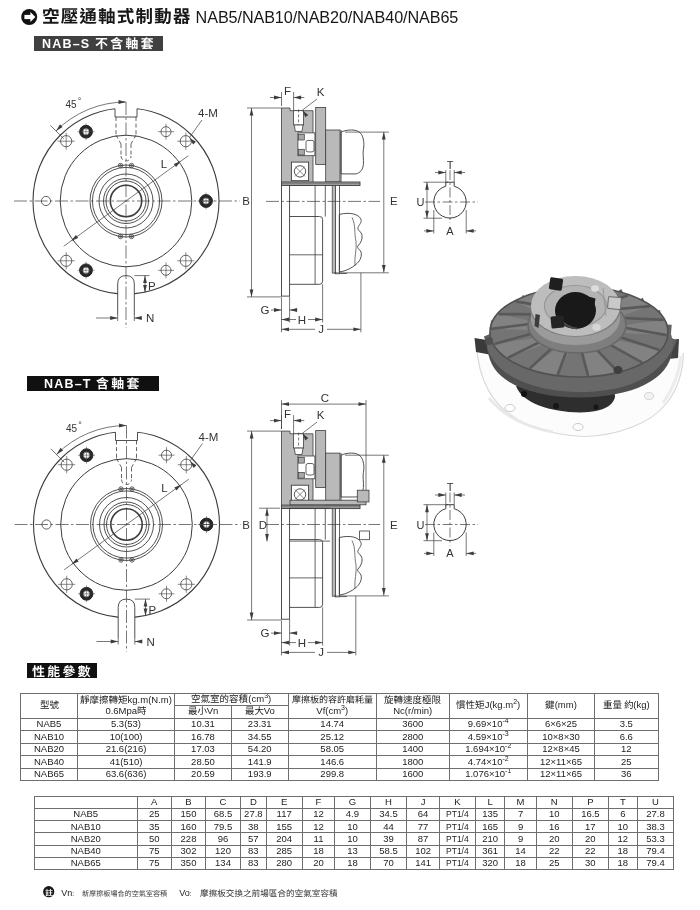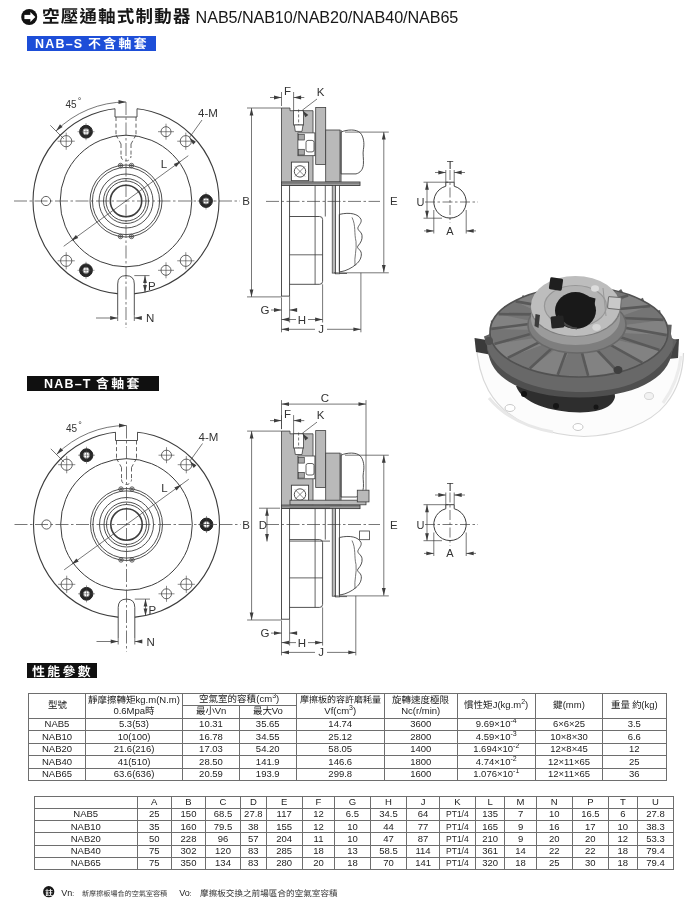--- a/index.html
+++ b/index.html
@@ -9,21 +9,21 @@
         <path transform="translate(18.7,14.5) scale(0.01750,-0.01750)" d="M320 588H461V563H320ZM320 656H461V631H320ZM238 701V517H547V701ZM219 492V382C219 339 217 290 185 249C191 325 193 398 193 460V728H945V814H88V460C88 315 84 117 22 -18C49 -28 97 -55 117 -72C156 15 176 131 185 244C208 235 249 211 266 199C287 225 298 259 303 295L319 256L473 305V276C473 266 469 264 458 263C450 263 415 263 384 264C393 247 404 223 409 204C463 204 503 204 530 213C550 221 559 231 562 252C580 237 598 218 610 203C689 252 732 312 756 375C787 301 831 240 893 204C907 231 937 267 959 287C883 323 833 398 805 486H932V579H782V709H695V579H579V486H691C681 416 651 343 564 283V492ZM795 672C822 644 854 604 867 579L935 622C921 647 888 685 859 711ZM513 202V161H242V75H513V22H175V-62H952V22H629V75H892V161H629V202ZM318 386C351 377 393 364 422 353L307 321C309 341 309 361 309 379V432H473V367L442 358L462 396C435 407 383 421 345 429Z" fill="#181818"></path>
         <path transform="translate(37.4,14.5) scale(0.01750,-0.01750)" d="M68 795C114 745 172 675 199 633L290 699C261 740 204 802 157 850ZM370 816V728H729C704 709 675 689 647 673C606 690 564 706 528 719L451 655C492 639 540 619 585 598H358V81H464V231H587V84H689V231H818V182C818 171 815 168 803 168C793 168 759 167 726 169C738 144 751 106 754 80C814 80 856 80 886 95C917 110 926 134 926 181V598H806C789 608 768 618 746 629C812 669 876 718 925 765L854 822L831 816ZM818 512V458H689V512ZM464 374H587V318H464ZM464 458V512H587V458ZM818 374V318H689V374ZM61 265C70 274 99 280 123 280H207C174 143 109 45 17 -10C40 -26 79 -68 94 -90C143 -58 186 -13 222 45C299 -54 414 -73 595 -73C712 -73 840 -71 944 -64C950 -32 966 23 983 47C869 36 704 30 598 30C440 31 329 43 269 137C294 199 314 272 326 355L269 376L250 373H177C230 441 294 533 332 588L259 621L246 616H43V521H172C135 468 93 412 75 394C56 374 39 366 23 362C33 341 55 290 61 265Z" fill="#181818"></path>
         <path transform="translate(56.1,14.5) scale(0.01750,-0.01750)" d="M591 255H659V76H591ZM591 361V524H659V361ZM835 255V76H762V255ZM835 361H762V524H835ZM655 850V631H488V-90H591V-31H835V-83H942V631H765V850ZM62 597V233H197V174H30V69H197V-89H304V69H470V174H304V233H444V597H304V650H458V753H304V849H197V753H40V650H197V597ZM148 376H209V317H148ZM290 376H354V317H290ZM148 513H209V455H148ZM290 513H354V455H290Z" fill="#181818"></path>
         <path transform="translate(74.8,14.5) scale(0.01750,-0.01750)" d="M543 846C543 790 544 734 546 679H51V562H552C576 207 651 -90 823 -90C918 -90 959 -44 977 147C944 160 899 189 872 217C867 90 855 36 834 36C761 36 699 269 678 562H951V679H856L926 739C897 772 839 819 793 850L714 784C754 754 803 712 831 679H673C671 734 671 790 672 846ZM51 59 84 -62C214 -35 392 2 556 38L548 145L360 111V332H522V448H89V332H240V90C168 78 103 67 51 59Z" fill="#181818"></path>
         <path transform="translate(93.5,14.5) scale(0.01750,-0.01750)" d="M643 767V201H755V767ZM823 832V52C823 36 817 32 801 31C784 31 732 31 680 33C695 -2 712 -55 716 -88C794 -88 852 -84 889 -65C926 -45 938 -12 938 52V832ZM113 831C96 736 63 634 21 570C45 562 84 546 111 533H37V424H265V352H76V-9H183V245H265V-89H379V245H467V98C467 89 464 86 455 86C446 86 420 86 392 87C405 59 419 16 422 -14C472 -15 510 -14 539 3C568 21 575 50 575 96V352H379V424H598V533H379V608H559V716H379V843H265V716H201C210 746 218 777 224 808ZM265 533H129C141 555 153 580 164 608H265Z" fill="#181818"></path>
         <path transform="translate(112.2,14.5) scale(0.01750,-0.01750)" d="M631 833 630 623H536V678H343V728C408 735 471 744 524 755L472 844C361 820 188 803 38 796C49 772 61 735 65 710C119 711 176 714 234 718V678H36V592H234V553H62V242H234V203H58V118H234V59L30 44L44 -57C154 -47 298 -33 443 -17C469 -39 499 -73 514 -97C682 36 728 244 741 513H831C825 190 815 67 795 39C785 26 776 22 760 22C741 22 703 22 660 26C679 -6 692 -55 694 -88C742 -89 788 -89 819 -84C852 -77 876 -67 898 -33C930 12 938 159 948 570C948 584 948 623 948 623H744L746 833ZM343 118H525V203H343V242H520V553H343V592H535V513H627C620 334 596 191 518 82L343 67ZM157 362H234V317H157ZM343 362H421V317H343ZM157 478H234V433H157ZM343 478H421V433H343Z" fill="#181818"></path>
         <path transform="translate(130.9,14.5) scale(0.01750,-0.01750)" d="M219 714H344V610H219ZM650 714H781V610H650ZM609 484C638 473 671 457 699 440H476C494 466 509 493 522 521L454 533V809H115V516H394C380 490 364 465 344 440H45V340H241C182 295 110 254 22 222C43 203 72 160 84 132L138 156V-88H242V-58H358V-82H468V235H275C322 267 362 303 398 340H586C651 309 715 273 770 235H535V-88H639V-58H757V-82H867V160L894 134L975 204C929 247 861 296 783 340H956V440H783L809 466C789 482 757 500 724 516H890V809H547V516H642ZM242 37V140H358V37ZM639 37V140H757V37Z" fill="#181818"></path>
       </g>
       <text x="174.6" y="15.2" font-family="Liberation Sans, sans-serif" font-size="16.2" fill="#181818" letter-spacing="-0.1">NAB5/NAB10/NAB20/NAB40/NAB65</text>
     </svg></div>
-<div style="position:absolute;left:27px;top:36px;width:129px;height:14.5px;background:#1d4ed8;color:#fff;line-height:14.5px;white-space:nowrap;padding-left:8px;box-sizing:border-box"><span style="font-weight:bold;letter-spacing:1.2px;font-size:12.5px">NAB–S </span><svg width="58.6" height="14.0" style="vertical-align:-2.6px" fill="#fff">
+<div style="position:absolute;left:34px;top:36px;width:129px;height:14.5px;background:#404040;color:#fff;line-height:14.5px;white-space:nowrap;padding-left:8px;box-sizing:border-box"><span style="font-weight:bold;letter-spacing:1.2px;font-size:12.5px">NAB–S </span><svg width="58.6" height="14.0" style="vertical-align:-2.6px" fill="#fff">
       <path transform="translate(0.0,11.2) scale(0.01300,-0.01300)" d="M65 783V660H466C373 506 216 351 33 264C59 237 97 188 116 156C237 219 344 305 435 403V-88H566V433C674 350 810 236 873 160L975 253C902 332 748 448 641 525L566 462V567C587 597 606 629 624 660H937V783Z"></path>
       <path transform="translate(15.2,11.2) scale(0.01300,-0.01300)" d="M489 857C385 740 190 643 20 589C52 559 85 514 103 482C172 509 243 541 311 579V533H661V593C738 547 821 508 900 483C918 514 955 562 982 587C836 623 673 696 576 775L597 797ZM600 632H398C435 656 469 681 502 708C532 681 565 656 600 632ZM188 274V-91H306V-57H706V-91H830V274H706C744 334 783 400 815 464L722 497L701 491H162V387H632C610 350 586 310 563 274ZM306 46V170H706V46Z"></path>
       <path transform="translate(30.4,11.2) scale(0.01300,-0.01300)" d="M591 255H659V76H591ZM591 361V524H659V361ZM835 255V76H762V255ZM835 361H762V524H835ZM655 850V631H488V-90H591V-31H835V-83H942V631H765V850ZM62 597V233H197V174H30V69H197V-89H304V69H470V174H304V233H444V597H304V650H458V753H304V849H197V753H40V650H197V597ZM148 376H209V317H148ZM290 376H354V317H290ZM148 513H209V455H148ZM290 513H354V455H290Z"></path>
       <path transform="translate(45.6,11.2) scale(0.01300,-0.01300)" d="M584 665C605 639 628 614 653 590H366C390 614 412 639 432 665ZM161 -73H162C204 -58 264 -58 741 -37C758 -57 772 -75 783 -90L891 -33C858 9 796 71 742 121H942V220H364V262H749V340H364V381H749V459H364V500H747V508C798 468 851 434 902 409C920 438 955 480 980 502C890 538 792 598 718 665H944V765H501C513 785 525 806 535 827L411 850C399 822 383 793 365 765H58V665H284C218 599 132 538 23 490C48 470 82 428 98 401C150 427 198 455 241 485V220H58V121H267C235 95 207 76 193 68C168 51 147 40 126 36C138 7 154 -44 161 -69ZM614 96 662 48 324 39C362 64 398 92 432 121H664Z"></path>
     </svg></div>
 <div style="position:absolute;left:27px;top:376px;width:132px;height:14.5px;background:#101010;color:#fff;line-height:14.5px;white-space:nowrap;padding-left:17px;box-sizing:border-box"><span style="font-weight:bold;letter-spacing:1.2px;font-size:12.5px">NAB–T </span><svg width="43.4" height="14.0" style="vertical-align:-2.6px" fill="#fff">
       <path transform="translate(0.0,11.2) scale(0.01300,-0.01300)" d="M489 857C385 740 190 643 20 589C52 559 85 514 103 482C172 509 243 541 311 579V533H661V593C738 547 821 508 900 483C918 514 955 562 982 587C836 623 673 696 576 775L597 797ZM600 632H398C435 656 469 681 502 708C532 681 565 656 600 632ZM188 274V-91H306V-57H706V-91H830V274H706C744 334 783 400 815 464L722 497L701 491H162V387H632C610 350 586 310 563 274ZM306 46V170H706V46Z"></path>
       <path transform="translate(15.2,11.2) scale(0.01300,-0.01300)" d="M591 255H659V76H591ZM591 361V524H659V361ZM835 255V76H762V255ZM835 361H762V524H835ZM655 850V631H488V-90H591V-31H835V-83H942V631H765V850ZM62 597V233H197V174H30V69H197V-89H304V69H470V174H304V233H444V597H304V650H458V753H304V849H197V753H40V650H197V597ZM148 376H209V317H148ZM290 376H354V317H290ZM148 513H209V455H148ZM290 513H354V455H290Z"></path>
       <path transform="translate(30.4,11.2) scale(0.01300,-0.01300)" d="M584 665C605 639 628 614 653 590H366C390 614 412 639 432 665ZM161 -73H162C204 -58 264 -58 741 -37C758 -57 772 -75 783 -90L891 -33C858 9 796 71 742 121H942V220H364V262H749V340H364V381H749V459H364V500H747V508C798 468 851 434 902 409C920 438 955 480 980 502C890 538 792 598 718 665H944V765H501C513 785 525 806 535 827L411 850C399 822 383 793 365 765H58V665H284C218 599 132 538 23 490C48 470 82 428 98 401C150 427 198 455 241 485V220H58V121H267C235 95 207 76 193 68C168 51 147 40 126 36C138 7 154 -44 161 -69ZM614 96 662 48 324 39C362 64 398 92 432 121H664Z"></path>
     </svg></div>
@@ -492,21 +492,21 @@
     <path d="M603,288 L606,316" stroke="#999" stroke-width="1" fill="none"></path>
     <path d="M583,295 L595.5,298.5 L594,308 L582,304.5 Z" fill="#191919"></path>
     <ellipse cx="575.5" cy="310.5" rx="20.5" ry="18.5" fill="#191919"></ellipse>
     <path d="M558,316 C562,324 570,328 577,328.5" fill="none" stroke="#4a4a4a" stroke-width="2"></path>
     <rect x="549.5" y="278" width="13" height="12" rx="1.5" fill="#1f1f1f" transform="rotate(8 556 284)"></rect>
     <rect x="551" y="316" width="13" height="12" rx="1.5" fill="#242424" transform="rotate(-6 557.5 322)"></rect>
     <rect x="608" y="297" width="13" height="12" rx="1.5" fill="#c9c9c9" stroke="#6a6a6a" transform="rotate(5 614 303)"></rect>
     <ellipse cx="595" cy="288.5" rx="4" ry="3.2" fill="#dcdcdc"></ellipse>
     <ellipse cx="596.5" cy="327.3" rx="4.2" ry="3.4" fill="#d6d6d6"></ellipse>
   </svg>
-<table style="position:absolute;left:28px;top:693px;width:637.5px">
+<table style="position:absolute;left:20px;top:693px;width:637.5px">
     <colgroup>
       <col style="width:57.0px">
       <col style="width:97.0px">
       <col style="width:57.0px">
       <col style="width:56.5px">
       <col style="width:88.5px">
       <col style="width:72.5px">
       <col style="width:78.5px">
       <col style="width:67.0px">
       <col style="width:63.5px">
@@ -574,21 +574,21 @@
           </svg>Vn</td>
         <td><svg width="19.0" height="10.3" style="vertical-align:-1.9px" fill="#1d1d1d">
             <path transform="translate(0.0,8.2) scale(0.00950,-0.00950)" d="M167 801V495H240V745H760V495H836V801ZM284 684V634H716V684ZM284 573V521H714V573ZM392 392V327H210V392ZM44 49 52 -16C144 -6 269 8 392 23V-80H463V392H940V455H57V392H141V58ZM491 330V269H586L542 256C570 188 608 128 656 77C598 34 533 2 466 -18C480 -33 499 -60 507 -77C578 -53 646 -18 707 29C765 -19 835 -56 913 -79C924 -62 943 -34 959 -21C883 -2 815 31 758 74C823 137 875 216 906 314L860 333L847 330ZM605 269H815C789 212 751 162 706 119C663 162 629 213 605 269ZM392 270V203H210V270ZM392 147V84L210 64V147Z"></path>
             <path transform="translate(9.5,8.2) scale(0.00950,-0.00950)" d="M461 839C460 760 461 659 446 553H62V476H433C393 286 293 92 43 -16C64 -32 88 -59 100 -78C344 34 452 226 501 419C579 191 708 14 902 -78C915 -56 939 -25 958 -8C764 73 633 255 563 476H942V553H526C540 658 541 758 542 839Z"></path>
           </svg>Vo</td>
       </tr>
       <tr style="height:12.5px">
         <td>NAB5</td>
         <td>5.3(53)</td>
         <td>10.31</td>
-        <td>35.65</td>
+        <td>23.31</td>
         <td>14.74</td>
         <td>3600</td>
         <td>9.69×10<sup>-4</sup></td>
         <td>6×6×25</td>
         <td>3.5</td>
       </tr>
       <tr style="height:12.5px">
         <td>NAB10</td>
         <td>10(100)</td>
         <td>16.78</td>
@@ -675,21 +675,21 @@
         <td>U</td>
       </tr>
       <tr style="height:12.2px">
         <td>NAB5</td>
         <td>25</td>
         <td>150</td>
         <td>68.5</td>
         <td>27.8</td>
         <td>117</td>
         <td>12</td>
-        <td>6.5</td>
+        <td>4.9</td>
         <td>34.5</td>
         <td>64</td>
         <td style="font-size:8.5px">PT1/4</td>
         <td>135</td>
         <td>7</td>
         <td>10</td>
         <td>16.5</td>
         <td>6</td>
         <td>27.8</td>
       </tr>
@@ -714,41 +714,41 @@
       </tr>
       <tr style="height:12.2px">
         <td>NAB20</td>
         <td>50</td>
         <td>228</td>
         <td>96</td>
         <td>57</td>
         <td>204</td>
         <td>11</td>
         <td>10</td>
-        <td>47</td>
+        <td>39</td>
         <td>87</td>
         <td style="font-size:8.5px">PT1/4</td>
         <td>210</td>
         <td>9</td>
         <td>20</td>
         <td>20</td>
         <td>12</td>
         <td>53.3</td>
       </tr>
       <tr style="height:12.2px">
         <td>NAB40</td>
         <td>75</td>
         <td>302</td>
         <td>120</td>
         <td>83</td>
         <td>285</td>
         <td>18</td>
         <td>13</td>
         <td>58.5</td>
-        <td>114</td>
+        <td>102</td>
         <td style="font-size:8.5px">PT1/4</td>
         <td>361</td>
         <td>14</td>
         <td>22</td>
         <td>22</td>
         <td>18</td>
         <td>79.4</td>
       </tr>
       <tr style="height:12.2px">
         <td>NAB65</td>

